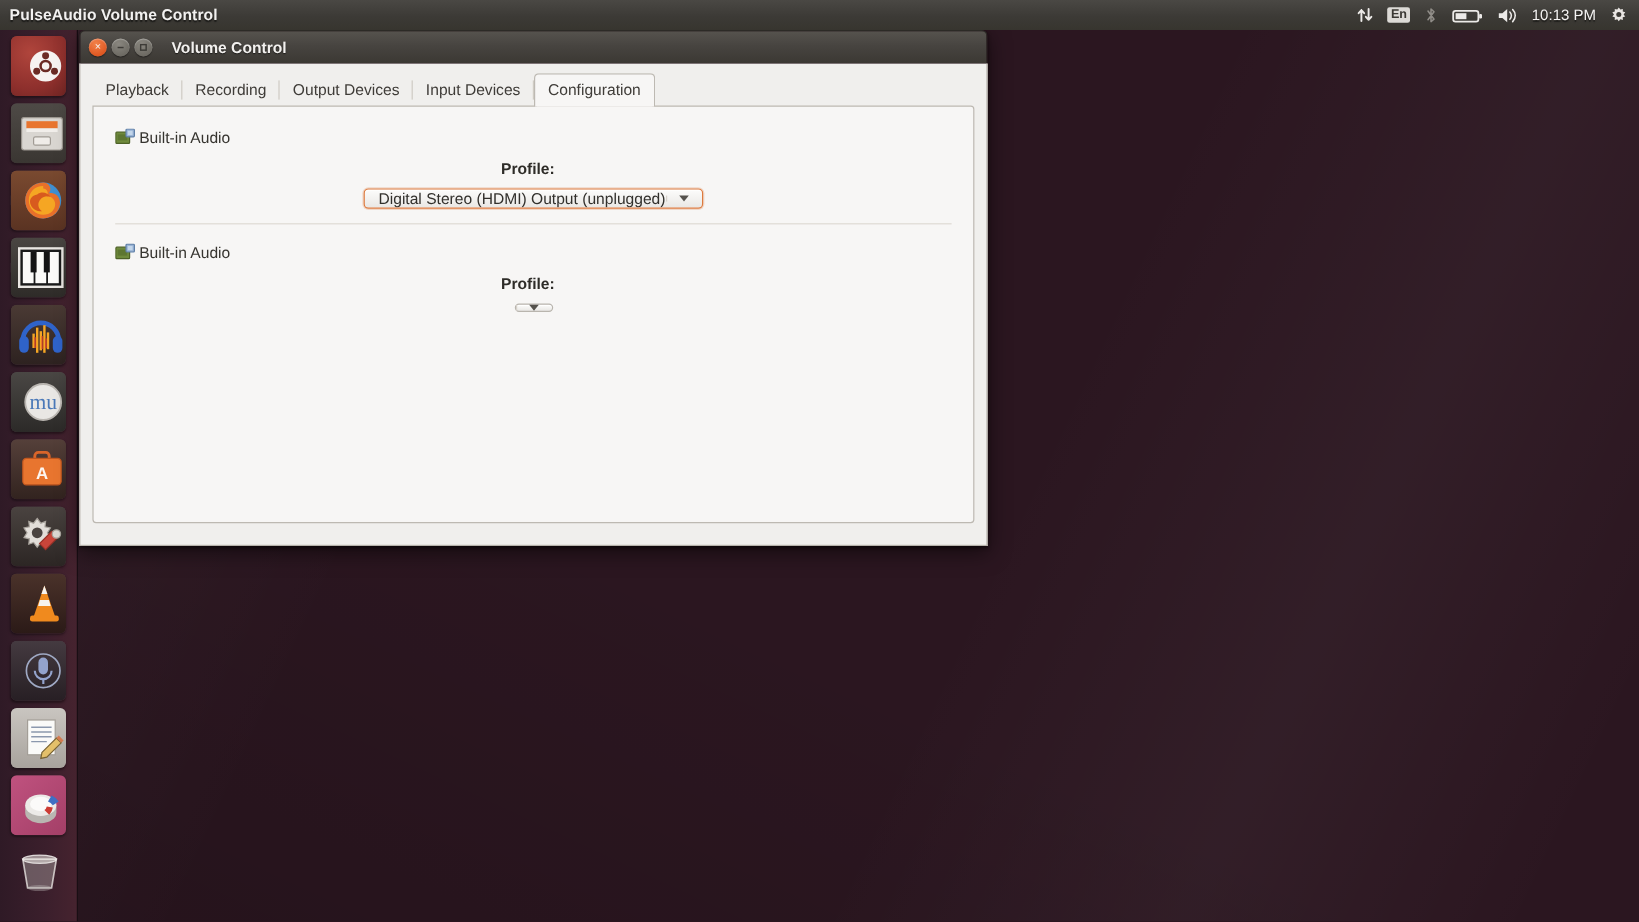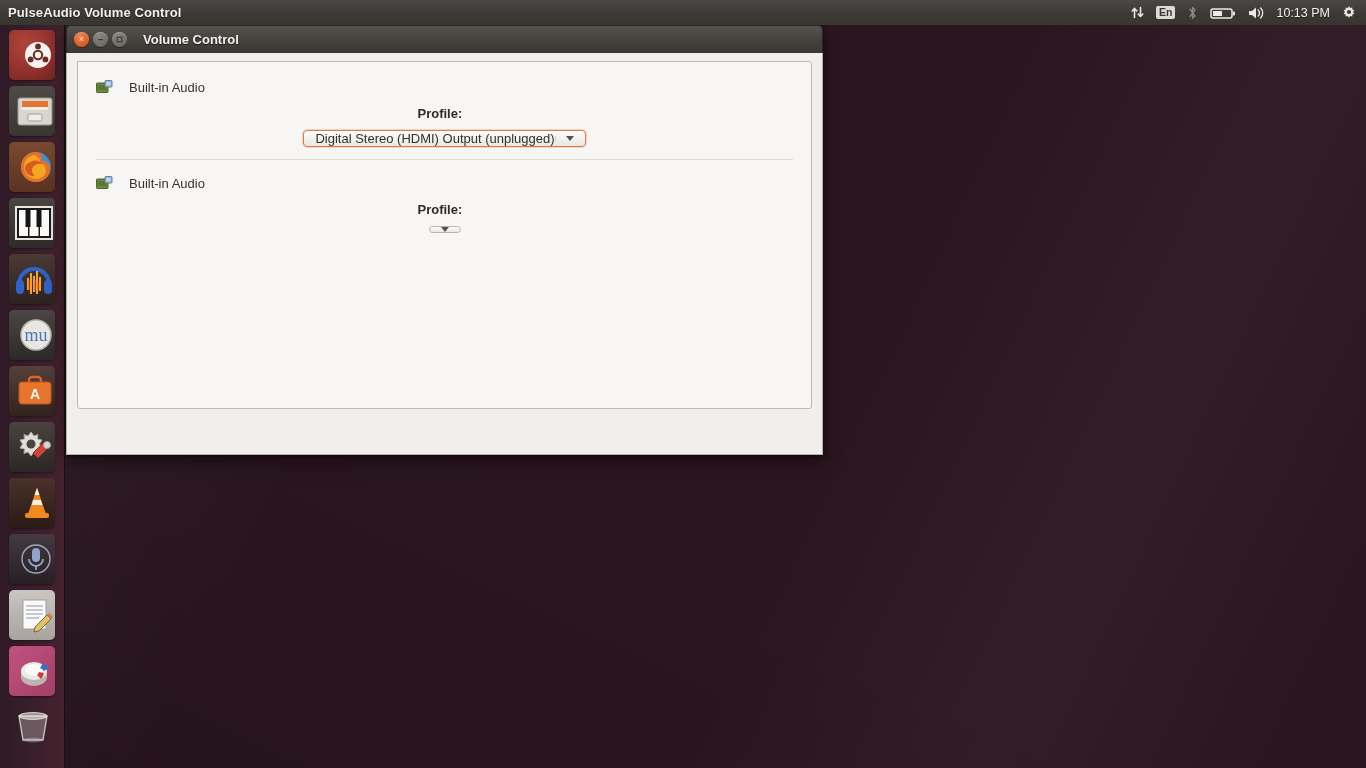--- a/index.html
+++ b/index.html
@@ -118,21 +118,21 @@
     border-radius: 4px 4px 0 0; margin-bottom: -1px; padding-bottom: 7px;
     z-index: 3;
   }
   #tabpanel {
     background: #f7f6f5; border: 1px solid #bdb9b2; border-radius: 0 3px 3px 3px;
     height: 348px; position: relative; z-index: 2; padding: 16px 18px;
   }
 
   
   .device { padding: 2px 0 6px 0; }
-  .dev-head { display: flex; align-items: center; gap: 16px; margin-bottom: 11px; }
+  .dev-head { display: flex; align-items: center; gap: 3px; margin-bottom: 11px; }
   .dev-name { font-size: 13px; color: #36342f; }
   .sep { height: 1px; background: #dedad4; margin: 6px 0 14px 0; }
 
   .prof-row { display: flex; align-items: center; gap: 9px; flex-direction: column; }
   .prof-label { font-size: 13px; font-weight: bold; color: #2e2c28; min-width: 54px; }
   .combo {
     flex: 1; height: 28px; display: flex; align-items: center;
     background: linear-gradient(to bottom, #fcfcfb 0%, #f2f1ef 55%, #e9e7e4 100%);
     border: 1px solid #b9b5ae; border-radius: 4px; position: relative;
     box-shadow: inset 0 1px 0 rgba(255,255,255,0.85);
@@ -373,20 +373,27 @@
     <div class="wbtn max">
       <svg width="7" height="7" viewBox="0 0 7 7">
           <rect x="1.2" y="1.2" width="4.6" height="4.6" fill="none" stroke="#3d3b37" stroke-width="1.2"></rect>
         </svg>
     </div>
     <span class="wtitle">Volume Control</span>
   </div>
 
   <div id="winbody">
 
+    <div id="tabs">
+      <div class="tab">Playback</div>
+      <div class="tab">Recording</div>
+      <div class="tab">Output Devices</div>
+      <div class="tab last-inactive">Input Devices</div>
+      <div class="tab active">Configuration</div>
+    </div>
 
     <div id="tabpanel">
 
       <div class="device">
         <div class="dev-head">
           <span class="sound-icon">
             <svg width="17" height="15" viewBox="0 0 17 15">
               <rect x="0.5" y="3" width="11.5" height="9.5" rx="0.8" fill="#6f8a3c" stroke="#4d6127"></rect>
               <rect x="2" y="5" width="8" height="5" fill="#5d7631"></rect>
               <rect x="9" y="0.5" width="7" height="6.5" rx="0.8" fill="#9ab4d6" stroke="#5f7fa6"></rect>

